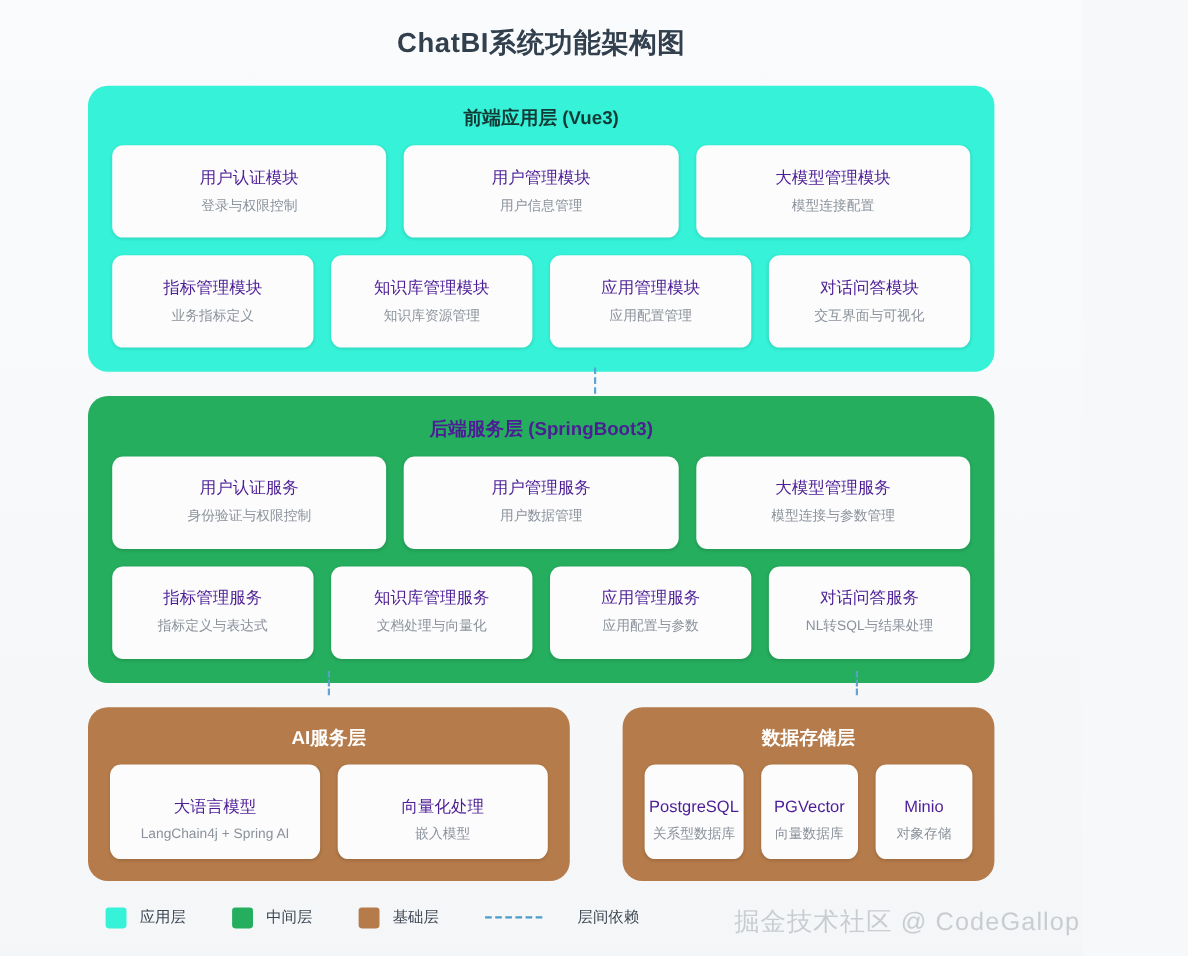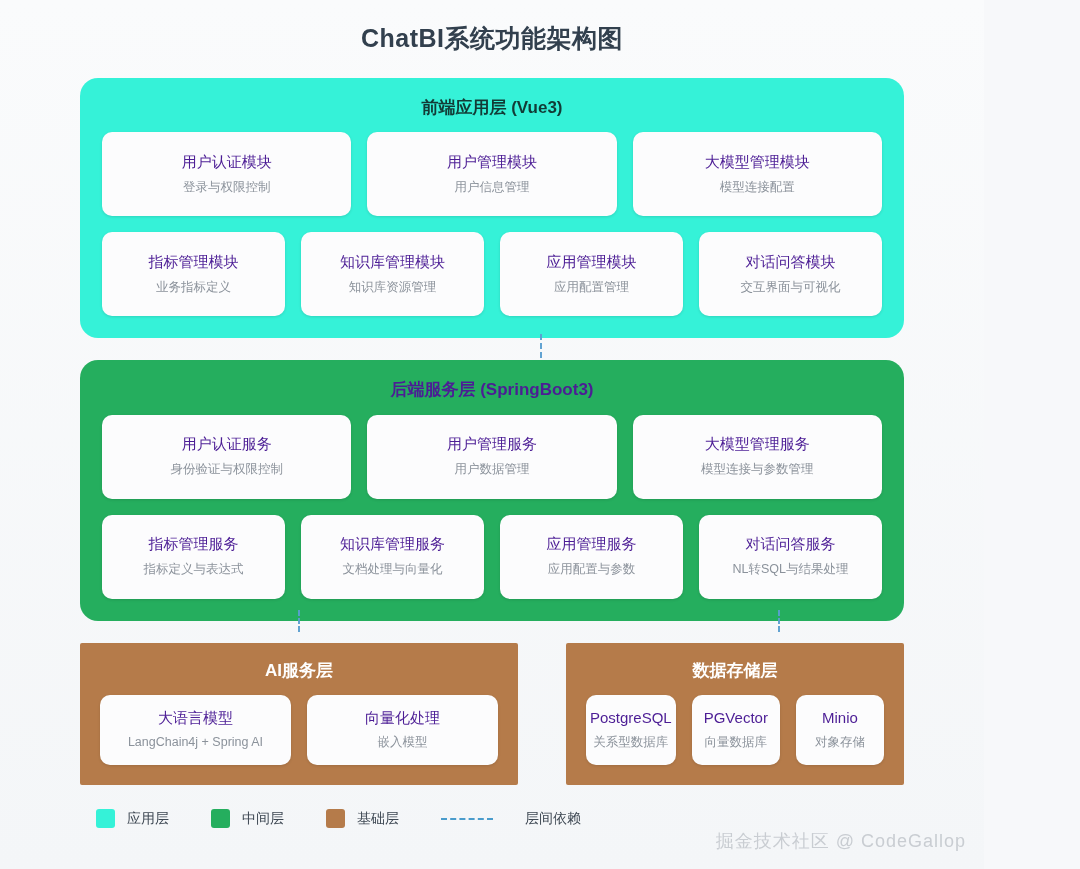--- a/index.html
+++ b/index.html
@@ -97,45 +97,45 @@
   }
 
   
   .bottom-row {
     display: flex;
     gap: 48px;
     margin-top: 22px;
   }
   .layer-brown {
     background: #b57b4a;
-    border-radius: 2px;
+    border-radius: 18px;
     padding: 12px 20px 20px 20px;
     box-sizing: border-box;
   }
   .bottom-left { flex: 0 0 438px; }
   .bottom-right { flex: 1 1 auto; }
   .layer-brown .card { min-height: 70px; padding: 13px 4px 15px 4px; }
-  .layer-brown .card-title { font-size: 15px; margin-bottom: 6px; }
+  .layer-brown .card-title { font-size: 15px; margin-bottom: 6px; margin-top: 16px; }
   .layer-brown .card-sub { font-size: 12.5px; }
 
   
   .connector {
     position: absolute;
     width: 0;
     border-left: 2px dashed #5b9fd0;
     opacity: 0.95;
   }
   .conn-front-back { left: 540px; top: 334px; height: 24px; }
   .conn-back-ai    { left: 298px; top: 610px; height: 22px; }
   .conn-back-data  { left: 778px; top: 610px; height: 22px; }
 
   
   .legend {
     display: flex;
-    align-items: flex-end;
+    align-items: flex-start;
     margin-top: 24px;
     padding-left: 96px;
     box-sizing: border-box;
     font-size: 14px;
     color: #3d4752;
   }
   .legend-item {
     display: flex;
     align-items: center;
     margin-right: 42px;
@@ -153,23 +153,23 @@
     width: 52px;
     height: 0;
     border-top: 2px dashed #4a9ccc;
     margin-right: 32px;
   }
   .legend-label { white-space: nowrap; }
 
   
   .watermark {
     position: absolute;
-    right: 18px;
+    right: 2px;
     bottom: 16px;
-    font-size: 18px;
+    font-size: 23px;
     color: #c9cdd2;
     letter-spacing: 1px;
     white-space: nowrap;
   }
 </style>
 </head>
 <body>
 
 <div class="page">
 

